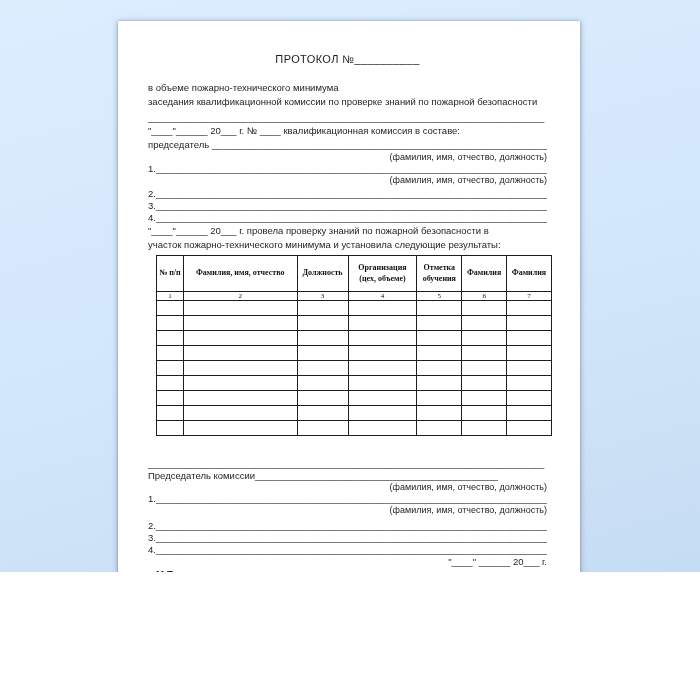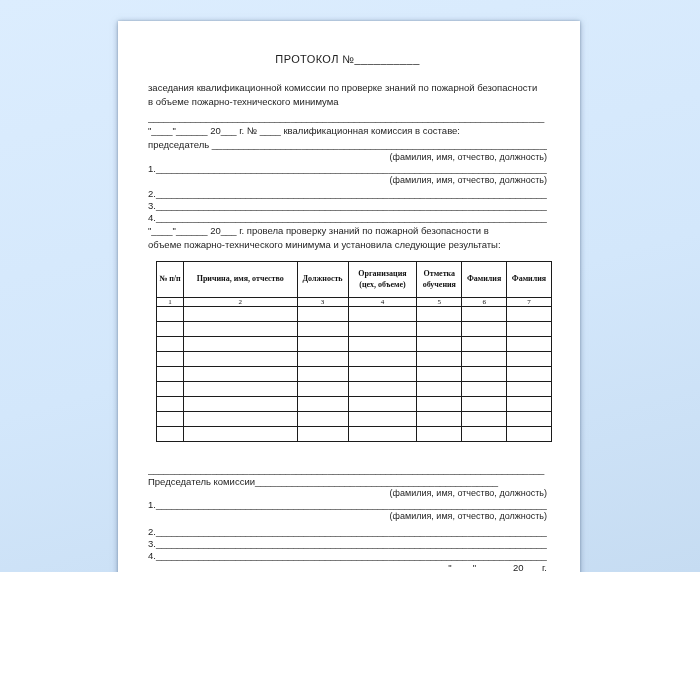--- a/index.html
+++ b/index.html
@@ -22,21 +22,21 @@
   .center { text-align:right; }
   .right { text-align:right; }
   .tight { line-height:12px; }
   .mt2 { margin-top:2px; } .mt4 { margin-top:4px; } .mt5 { margin-top:5px; }
   .mt6 { margin-top:6px; } .mt22 { margin-top:22px; }
   .intro-ln { line-height:14px; }
   .stamp { padding-left:8px; line-height:12px;font-weight:bold; }
 
   table.results {
     border-collapse:collapse; table-layout:fixed;
-    margin:10px 0 0 8px; width:calc(100% - 3px);
+    margin:4px 0 0 8px; width:calc(100% - 3px);
   }
   table.results th, table.results td { border:1px solid #1c1c1c; overflow:hidden; }
   table.results th {
     font:bold 8px/1.3 "Liberation Serif","DejaVu Serif",serif;
     text-align:center; vertical-align:middle; padding:2px 1px; height:31px; color:#111;
   }
   tr.nums td {
     font:7px/8px "Liberation Serif","DejaVu Serif",serif;
     text-align:center; height:8px; padding:0; color:#111;
   }
@@ -47,52 +47,52 @@
   }
 </style>
 </head>
 <body>
 
 <div class="canvas" style="background-color: rgb(211, 231, 251);">
   <div class="paper" style="background-color: rgb(255, 255, 255);">
 
     <div class="ln title">ПРОТОКОЛ №__________</div>
 
+    <div class="ln">в объеме пожарно-технического минимума</div>
     <div class="ln">заседания квалификационной комиссии по проверке знаний по пожарной безопасности</div>
-    <div class="ln">в объеме пожарно-технического минимума</div>
 
     <div class="ln blank">___________________________________________________________________________</div>
 
     <div class="ln intro-ln">"____"______ 20___ г. № ____ квалификационная комиссия в составе:</div>
     <div class="ln intro-ln">председатель ________________________________________________________________</div>
     <div class="ln cap center">(фамилия, имя, отчество, должность)</div>
 
     <div class="ln tight">1.__________________________________________________________________________</div>
     <div class="ln cap center">(фамилия, имя, отчество, должность)</div>
     <div class="ln tight mt2">2.__________________________________________________________________________</div>
     <div class="ln tight">3.__________________________________________________________________________</div>
     <div class="ln tight">4.__________________________________________________________________________</div>
 
     <div class="ln">"____"______ 20___ г. провела проверку знаний по пожарной безопасности в</div>
-    <div class="ln">объеме пожарно-технического минимума и установила следующие результаты:</div>
+    <div class="ln">участок пожарно-технического минимума и установила следующие результаты:</div>
 
     <table class="results">
       <colgroup>
           <col style="width: 6.8%;">
           <col style="width: 28.8%;">
           <col style="width: 12.9%;">
           <col style="width: 17.4%;">
           <col style="width: 11.4%;">
           <col style="width: 11.3%;">
           <col style="width: 11.4%;">
         </colgroup>
       <thead>
         <tr>
             <th>№ п/п</th>
-            <th>Причина, имя, отчество</th>
+            <th>Фамилия, имя, отчество</th>
             <th>Должность</th>
             <th>Организация (цех, объеме)</th>
             <th>Отметка обучения</th>
             <th>Фамилия</th>
             <th>Фамилия</th>
           </tr>
         <tr class="nums">
             <td>1</td>
             <td>2</td>
             <td>3</td>

